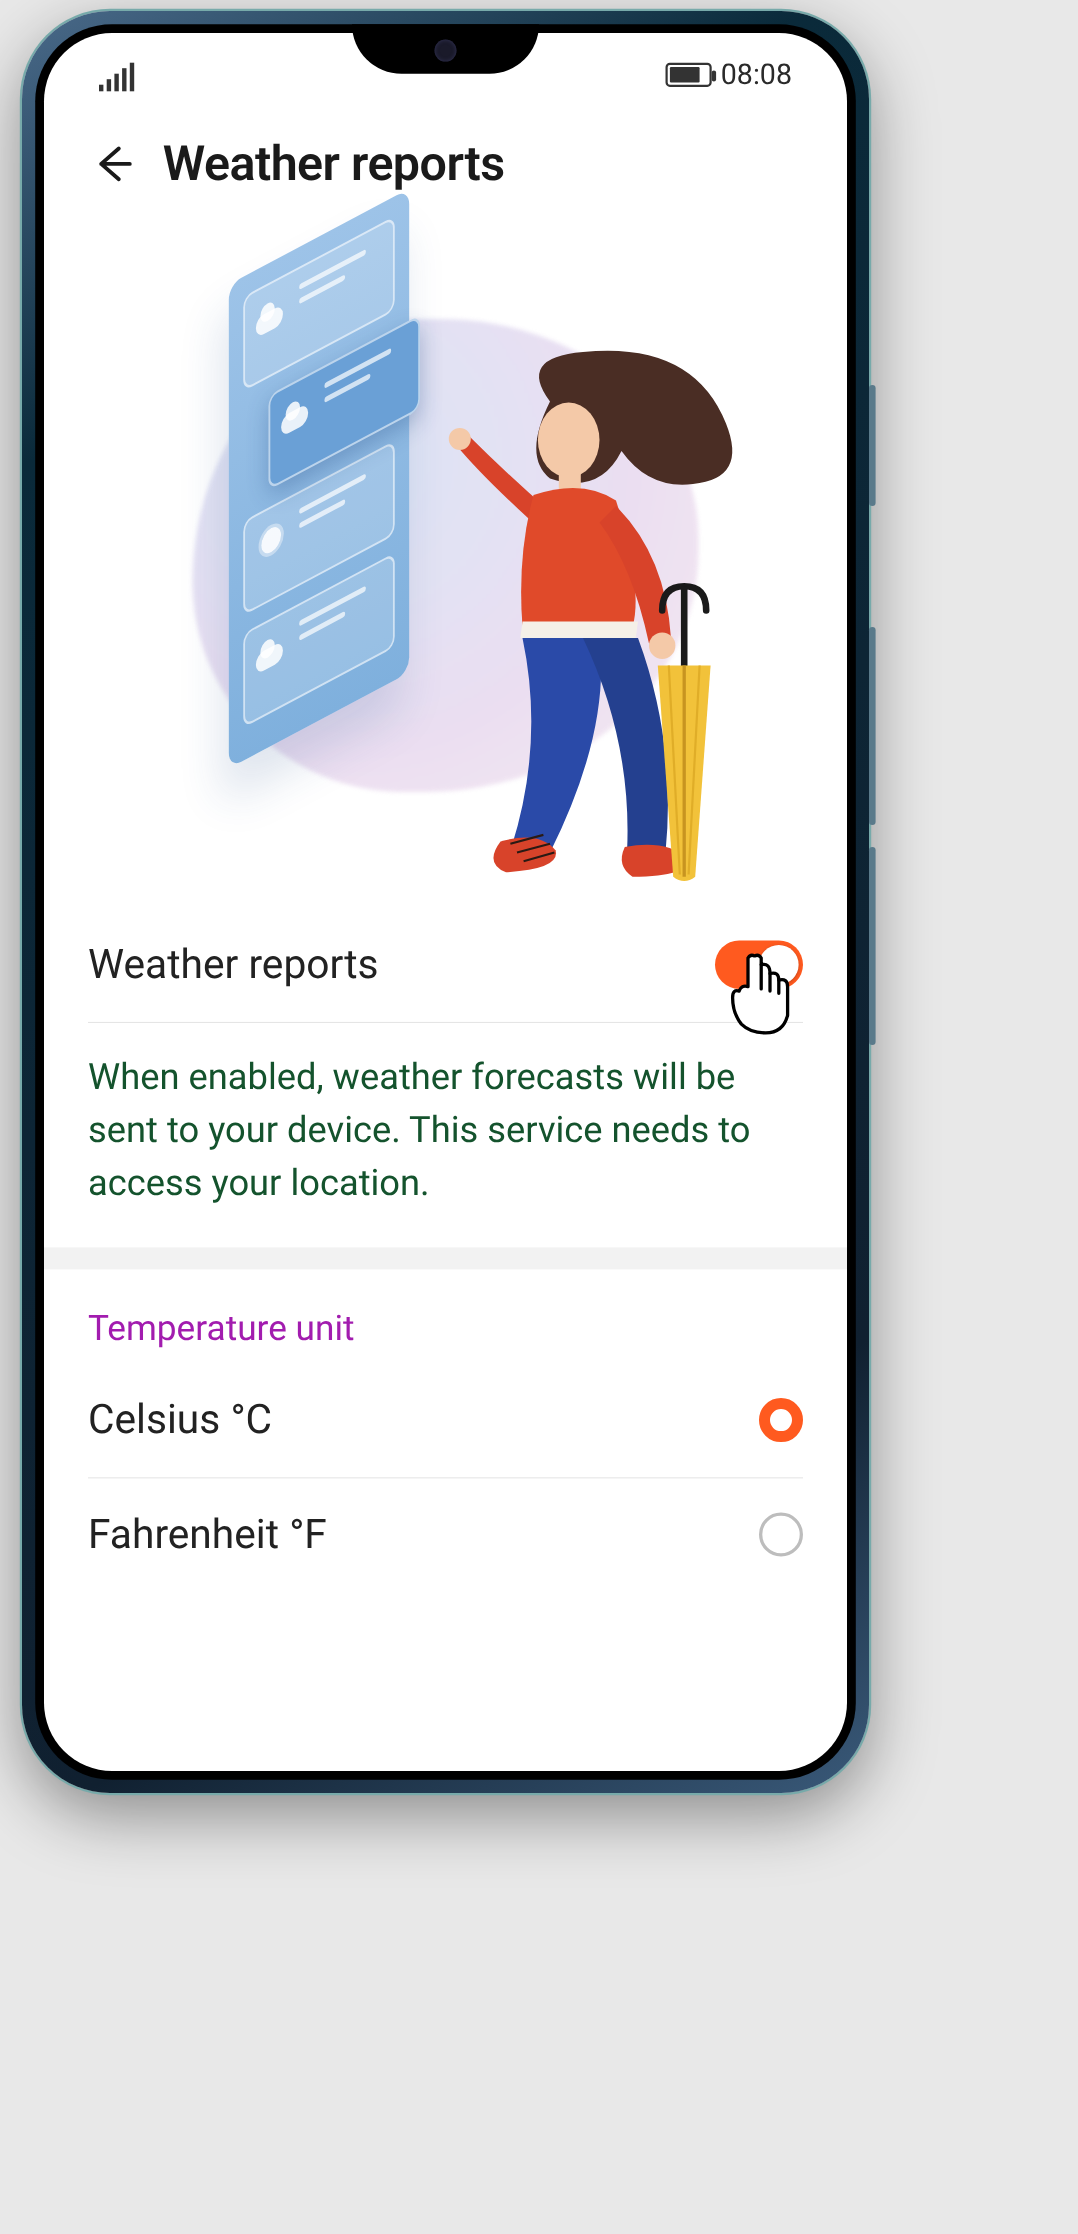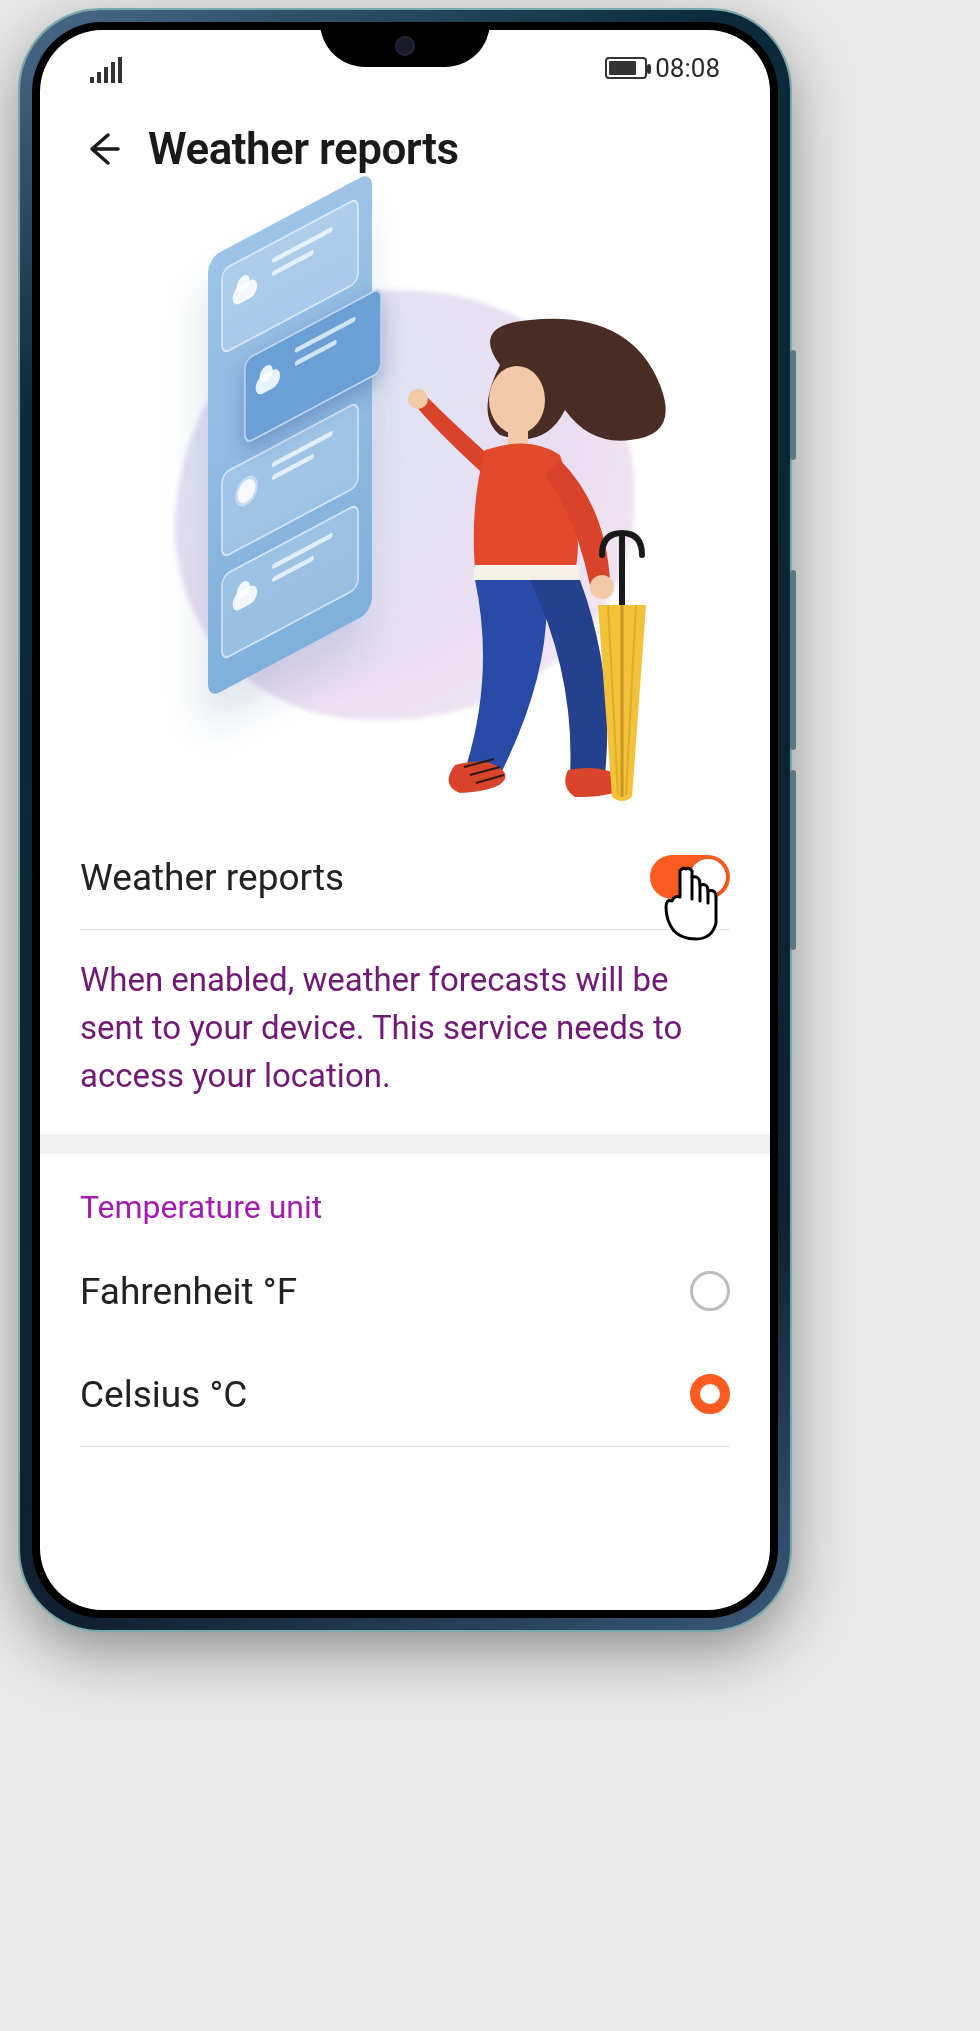--- a/index.html
+++ b/index.html
@@ -144,21 +144,21 @@
     position:relative;
   }
   .toggle-knob{
     position:absolute;right:4px;top:4px;width:36px;height:36px;border-radius:50%;
     background:#fff;box-shadow:0 1px 3px rgba(0,0,0,.25);
   }
   .cursor-hand{
     position:absolute;right:6px;top:38px;width:64px;height:78px;z-index:5;
   }
   .desc{
-    font-size:33px;color:#701a75;line-height:1.45;
+    font-size:33px;color:#14532d;line-height:1.45;
     padding:26px 0 34px 0;
   }
   .section-gap{height:20px;background:#f2f2f2;margin:0 -40px;}
   .section-title{
     font-size:32px;color:#a21caf;padding:34px 0 14px 0;
   }
   .radio{
     width:40px;height:40px;border-radius:50%;
     border:3px solid #bdbdbd;
   }
@@ -284,27 +284,27 @@
             <path d="M32 14 L32 36 M40 22 L40 38 M48 28 L48 40" stroke="#000" stroke-width="3" fill="none" stroke-linecap="round"></path>
           </svg>
         </div>
 
         <div class="desc">When enabled, weather forecasts will be sent to your device. This service needs to access your location.</div>
 
         <div class="section-gap"></div>
 
         <div class="section-title">Temperature unit</div>
 
+        <div class="row">
+          <div class="row-label">Celsius °C</div>
+          <div class="radio selected"></div>
+        </div>
+
         <div class="row noborder">
           <div class="row-label">Fahrenheit °F</div>
           <div class="radio"></div>
         </div>
 
-        <div class="row">
-          <div class="row-label">Celsius °C</div>
-          <div class="radio selected"></div>
-        </div>
-
       </div>
 
     </div>
   </div>
 </div>
 
 </body></html>

